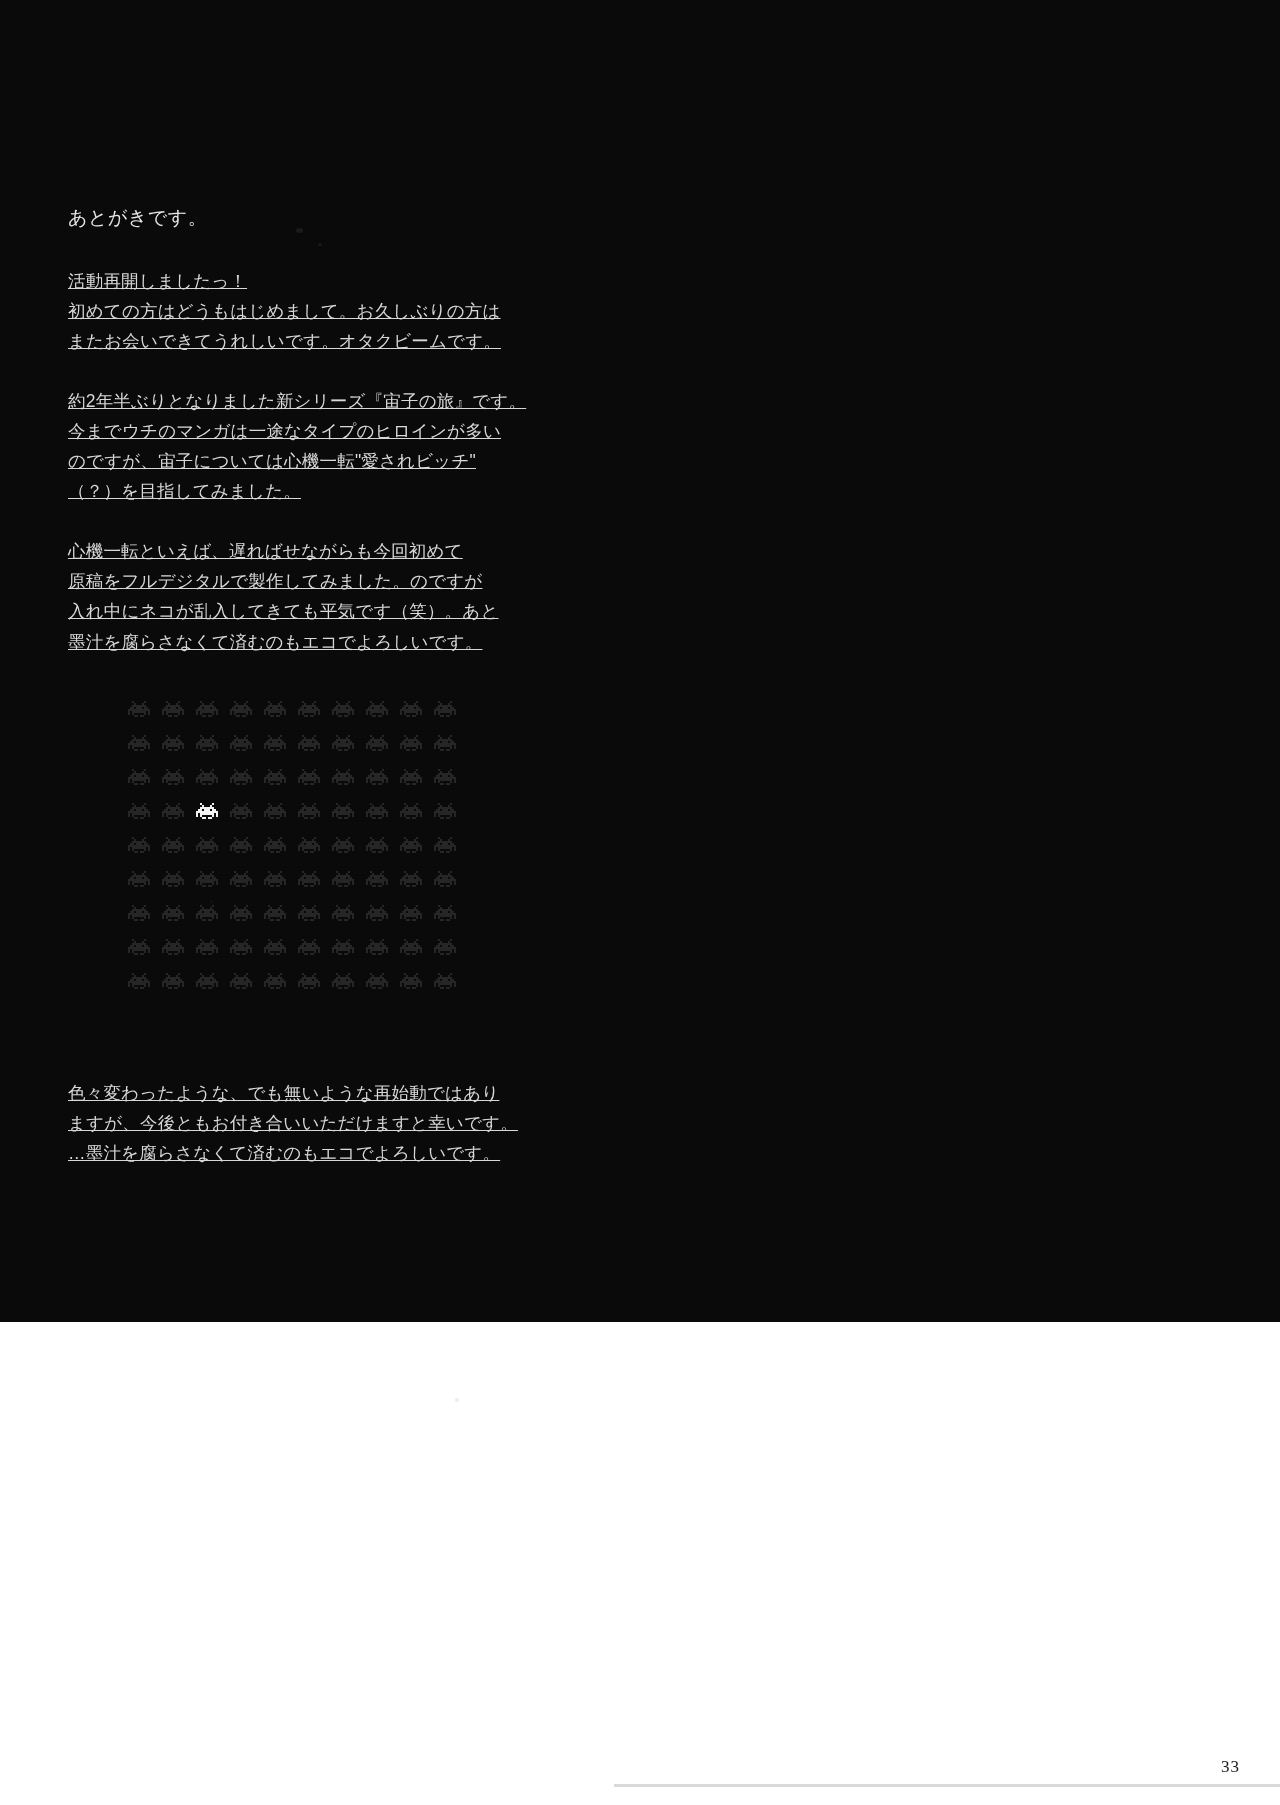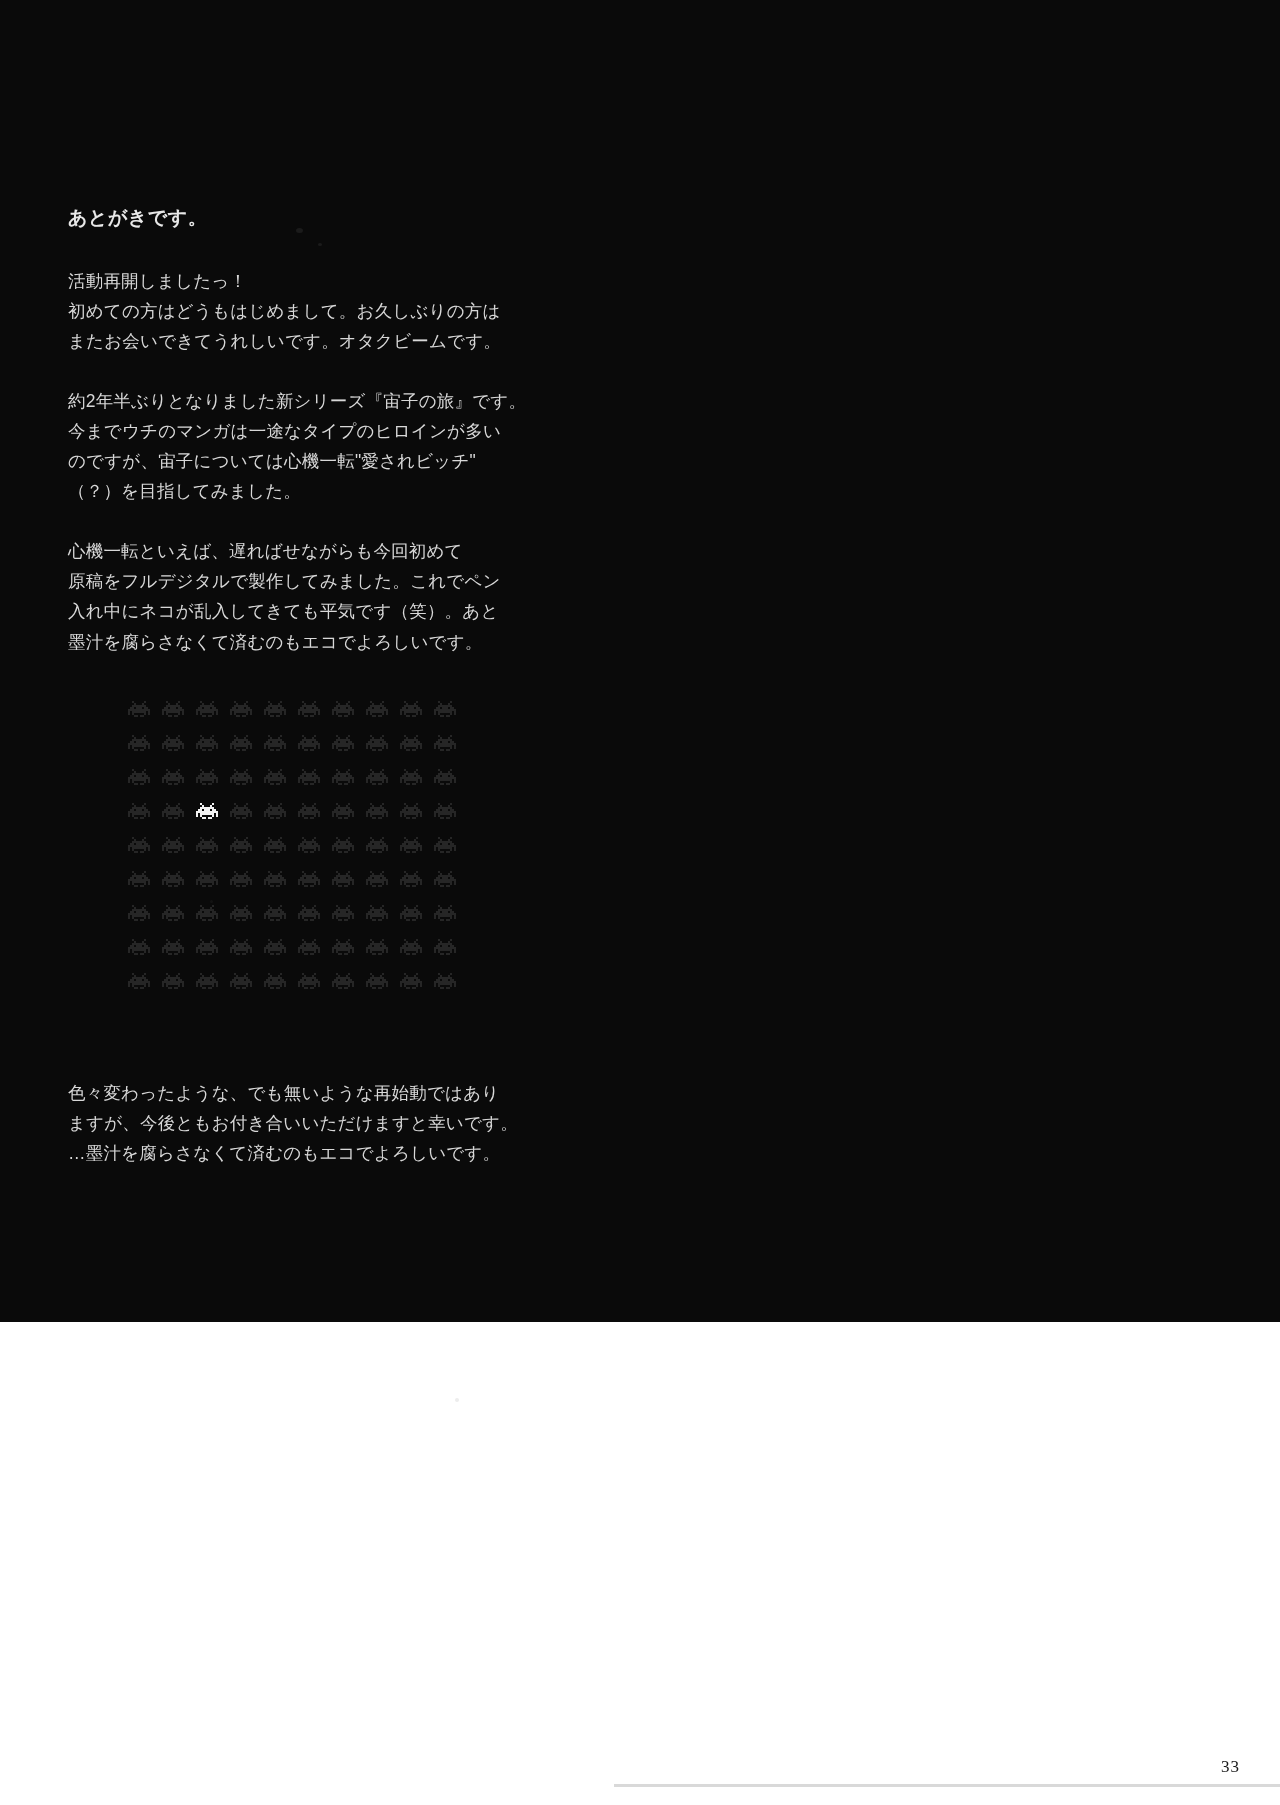--- a/index.html
+++ b/index.html
@@ -32,32 +32,33 @@
   }
   .content {
     position: absolute;
     left: 68px;
     top: 205px;
     width: 520px;
   }
   .afterword-title {
     color: #e8e8e8;
     font-size: 19px;
-    font-weight: bold;
+    font-weight: normal;
     letter-spacing: 0.5px;
     margin: 0 0 34px 0;
     line-height: 1.4;
   }
   .para {
     color: #d8d8d8;
     font-size: 17.5px;
     line-height: 1.72;
     margin: 0 0 30px 0;
     letter-spacing: 0.2px;
     white-space: pre-line;
+    text-decoration: underline;
   }
   .para:last-child { margin-bottom: 0; }
 
   .invader-grid {
     position: absolute;
     left: 122px;
     top: 692px;
     display: grid;
     grid-template-columns: repeat(10, 34px);
     grid-auto-rows: 34px;
@@ -126,21 +127,21 @@
   <div class="content">
     <h1 class="afterword-title">あとがきです。</h1>
     <p class="para">活動再開しましたっ！
 初めての方はどうもはじめまして。お久しぶりの方は
 またお会いできてうれしいです。オタクビームです。</p>
     <p class="para">約2年半ぶりとなりました新シリーズ『宙子の旅』です。
 今までウチのマンガは一途なタイプのヒロインが多い
 のですが、宙子については心機一転"愛されビッチ"
 （？）を目指してみました。</p>
     <p class="para">心機一転といえば、遅ればせながらも今回初めて
-原稿をフルデジタルで製作してみました。これでペン
+原稿をフルデジタルで製作してみました。のですが
 入れ中にネコが乱入してきても平気です（笑）。あと
 墨汁を腐らさなくて済むのもエコでよろしいです。</p>
   </div>
 
   <div class="invader-grid">
       <div class="invader-cell">
         <svg class="invader" viewBox="0 0 11 8" shape-rendering="crispEdges" aria-hidden="true">
           <rect x="2" y="0" width="1" height="1"></rect>
           <rect x="8" y="0" width="1" height="1"></rect>
           <rect x="3" y="1" width="1" height="1"></rect>

